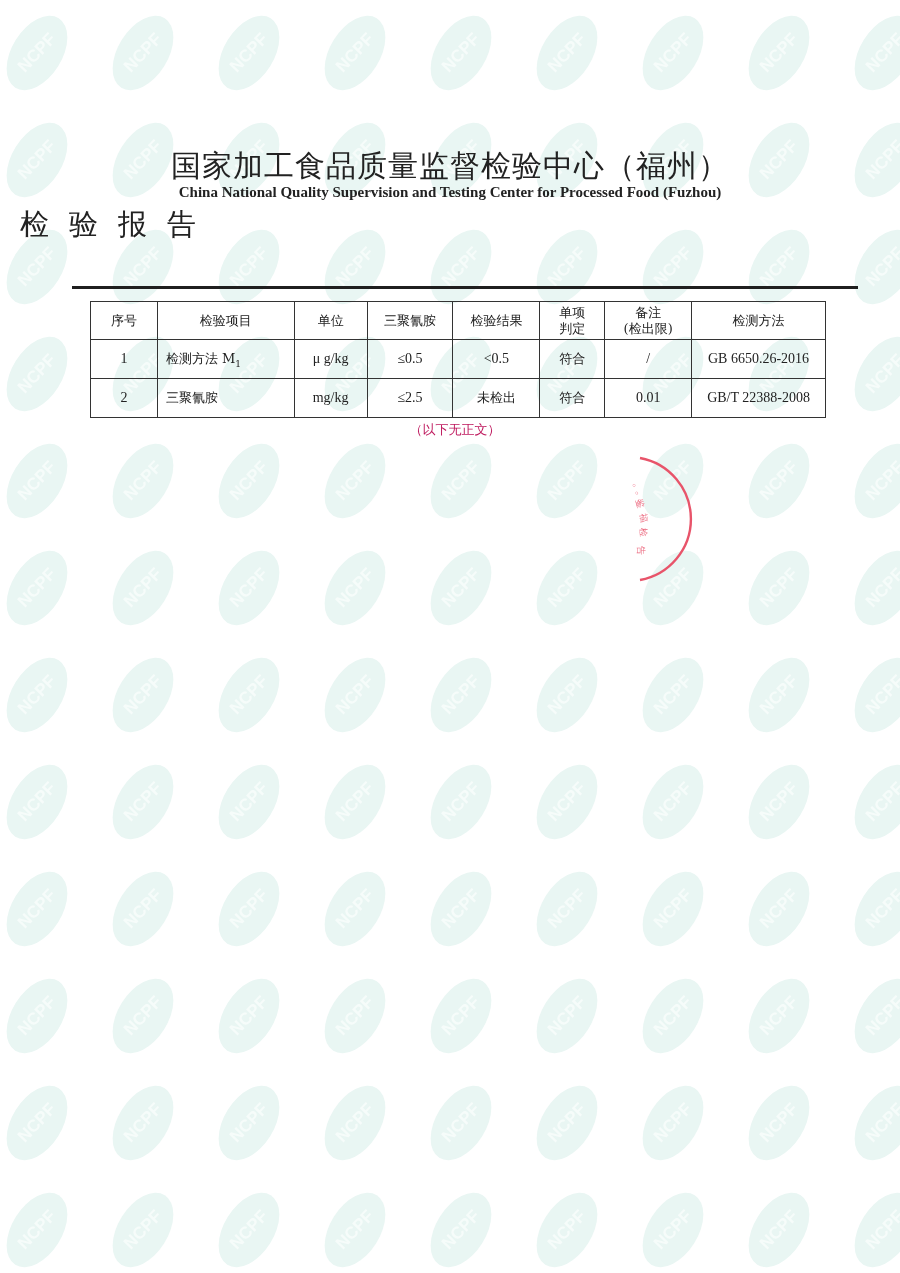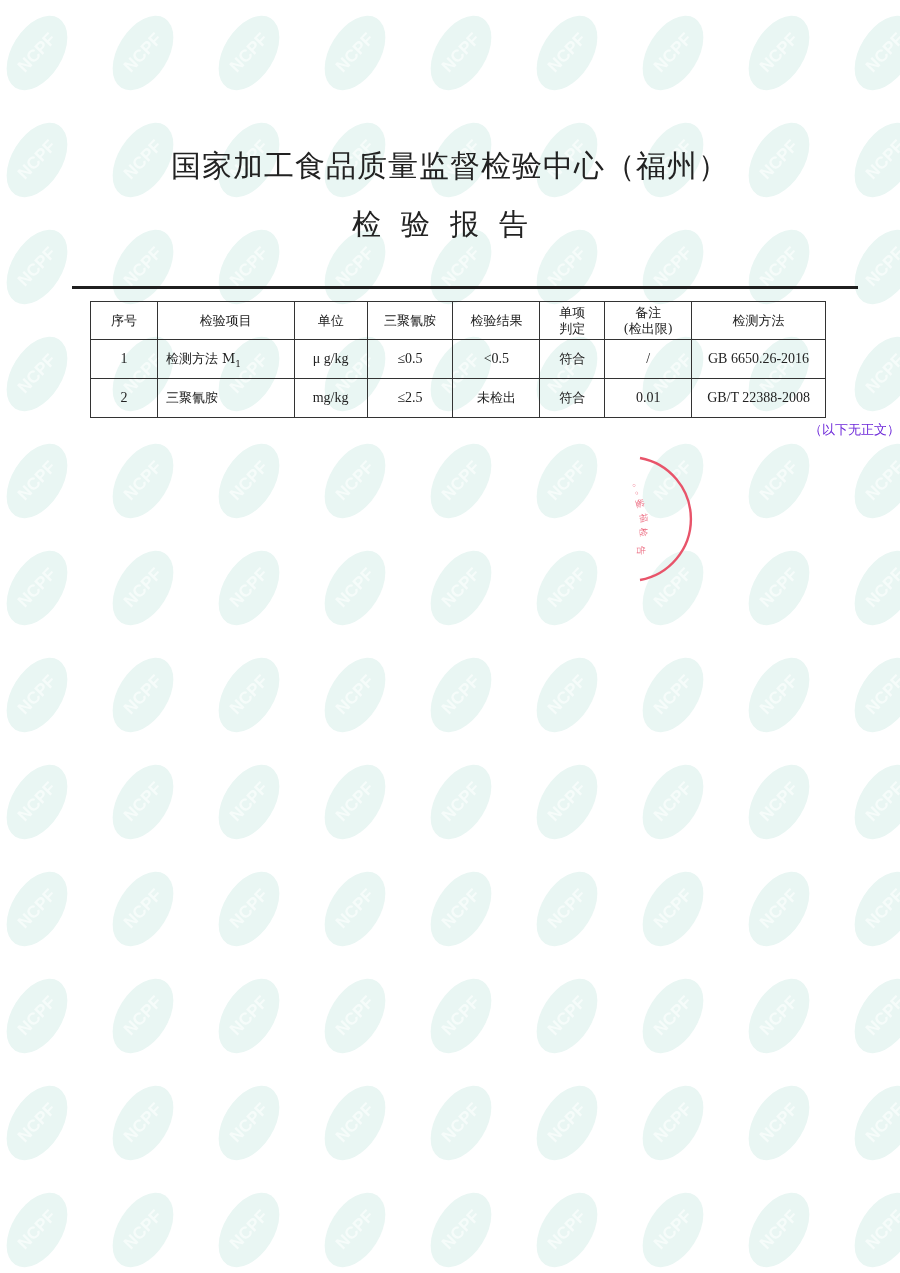--- a/index.html
+++ b/index.html
@@ -23,22 +23,22 @@
   .content { position: absolute; inset: 0; z-index: 1; }
   .title-cn {
     position: absolute; top: 146px; left: 0; width: 900px; text-align: center;
     font-size: 30px; letter-spacing: 1px; color: #222; font-weight: normal;
   }
   .title-en {
     position: absolute; top: 184px; left: 0; width: 900px; text-align: center;
     font-family: "Liberation Serif", serif; font-weight: bold; font-size: 15px; color: #222;
   }
   .report-cn {
-    position: absolute; top: 205px; left: 0; width: 900px; text-align: center;
-    font-size: 29px; letter-spacing: 20px; color: #222; box-sizing: border-box;
+    position: absolute; top: 205px; left: 0; width: 900px; 
+    font-size: 29px; letter-spacing: 20px; color: #222; padding-left: 20px; box-sizing: border-box;
   }
   .report-en {
     position: absolute; top: 240px; left: 0; width: 900px; text-align: center;
     font-family: "Liberation Serif", serif; font-weight: bold; font-size: 20px; letter-spacing: 3px; color: #222;
     padding-left: 8px; box-sizing: border-box; word-spacing: 26px;
   }
   .meta-row { position: absolute; top: 263px; left: 72px; width: 786px; height: 20px; font-size: 14px; color: #222; }
   .meta-left { position: absolute; left: 0; top: 0; }
   .meta-left .lbl { letter-spacing: 1px; }
   .meta-left .val { margin-left: 14px; font-family: "Liberation Mono", monospace; font-size: 14px; }
@@ -50,21 +50,21 @@
     border-collapse: collapse; font-size: 13px; color: #222;
   }
   table.results th, table.results td {
     border: 1px solid #333; text-align: center; vertical-align: middle; padding: 0 4px;
     font-weight: normal; font-family: "DejaVu Serif", "Liberation Serif", serif;
   }
   table.results th { height: 37px; line-height: 16px; }
   table.results td { height: 38px; }
   table.results td.item { text-align: left; padding-left: 8px; }
   table.results td.latin { font-family: "Liberation Serif", serif; font-size: 14px; }
-  .footnote { position: absolute; top: 421px; left: 0; width: 900px; text-align: right; font-size: 13px; color: #6d28d9; padding-left: 10px; box-sizing: border-box; }
+  .footnote { position: absolute; top: 421px; left: 0; width: 900px; text-align: center; font-size: 13px; color: #be185d; padding-left: 10px; box-sizing: border-box; }
   .seal { position: absolute; left: 610px; top: 448px; width: 140px; height: 140px; }
 </style>
 </head>
 <body>
 
 <div class="watermarks" id="wm-layer">
     <div class="wm" style="left: 12px; top: 12px;">
       <span>NCPF</span>
     </div>
     <div class="wm" style="left: 118px; top: 12px;">
@@ -385,20 +385,21 @@
     <div class="wm" style="left: 754px; top: 1189px;">
       <span>NCPF</span>
     </div>
     <div class="wm" style="left: 860px; top: 1189px;">
       <span>NCPF</span>
     </div>
   </div>
 
 <div class="content">
   <div class="title-cn">国家加工食品质量监督检验中心（福州）</div>
+  <div class="title-en">China National Quality Supervision and Testing Center for Processed Food (Fuzhou)</div>
   <div class="report-cn">检验报告</div>
 
   <div class="rule"></div>
 
   <table class="results">
     <colgroup>
       <col style="width:67px">
         <col style="width:137px">
         <col style="width:73px">
         <col style="width:86px">

